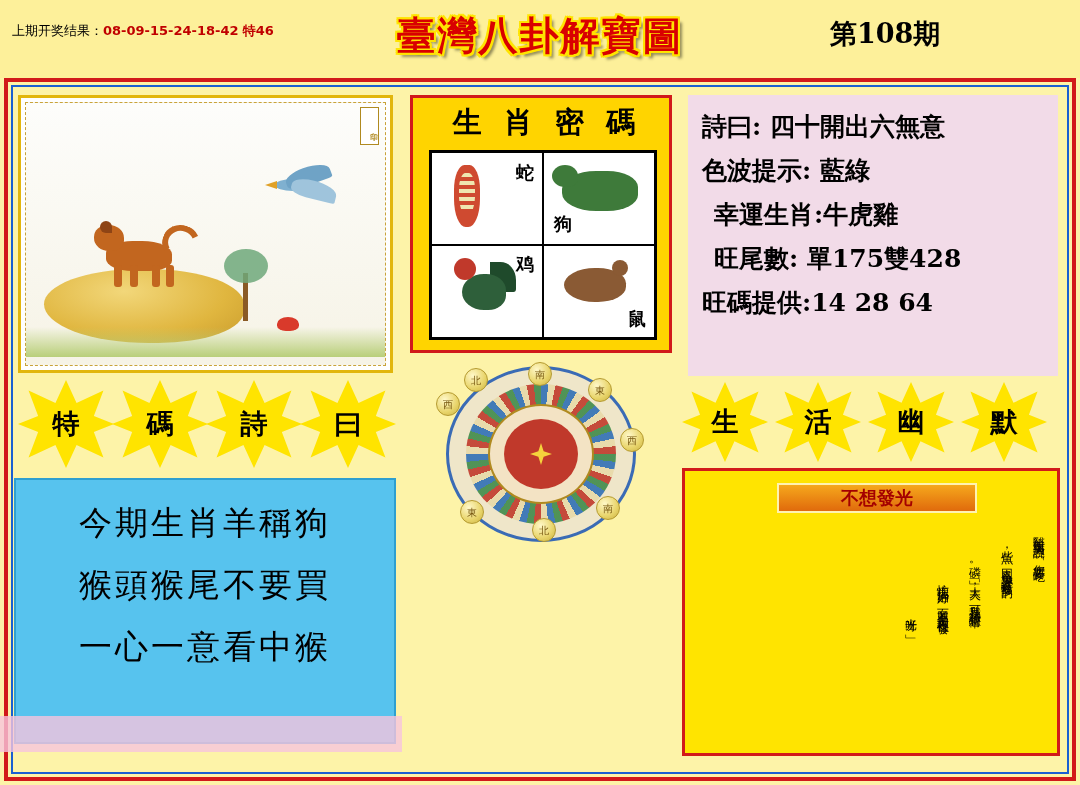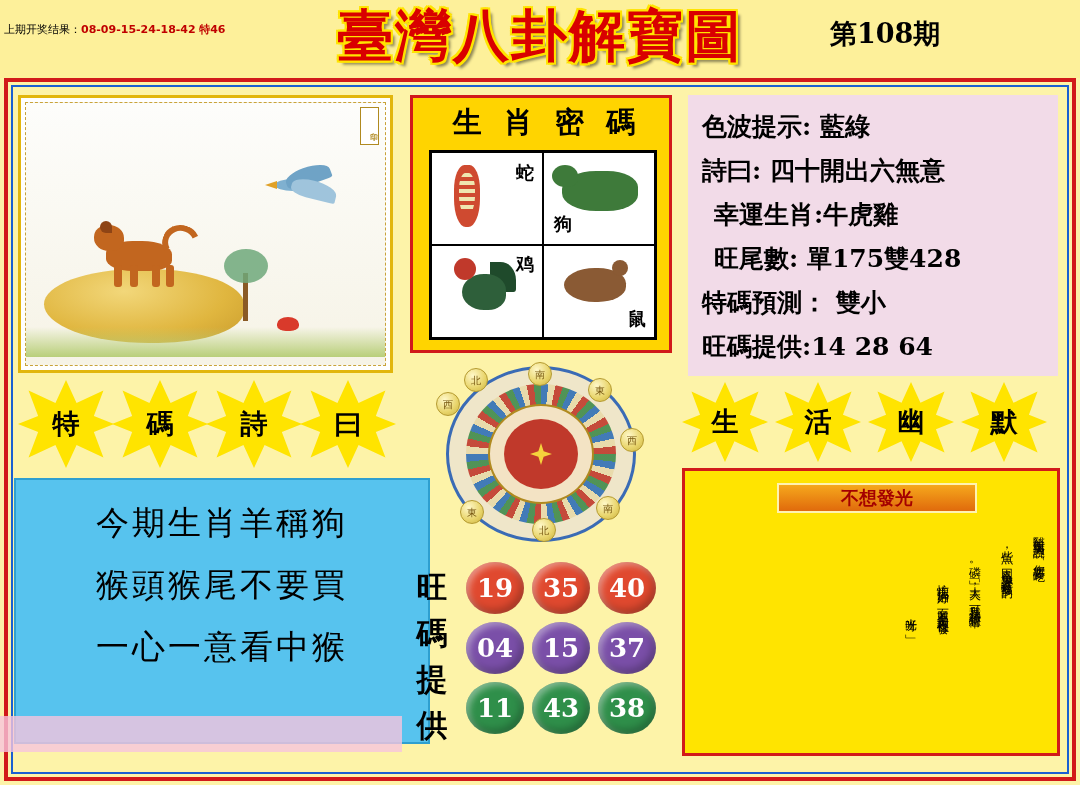--- a/index.html
+++ b/index.html
@@ -23,38 +23,38 @@
   
   .topbar {
     position: absolute;
     left: 0; top: 0;
     width: 1080px;
     height: 78px;
     background: #fdf09a;
   }
   .last-result {
     position: absolute;
-    left: 4px; top: 22px;
+    left: 12px; top: 22px;
     font-family: "DejaVu Sans", sans-serif;
-    font-size: 11px;
+    font-size: 13px;
     color: #000;
     white-space: nowrap;
   }
   .last-result .nums { color: #c00000; font-weight: bold; }
   .title-banner {
     position: absolute;
     left: 300px; top: 0px;
     width: 480px;
     height: 74px;
     text-align: center;
   }
   .title-banner .zh {
     font-family: "DejaVu Serif", serif;
     font-weight: bold;
-    font-size: 56px;
+    font-size: 39px;
     line-height: 70px;
     letter-spacing: 2px;
     color: #d90000;
     text-shadow:
       2px 0 0 #ffe400, -2px 0 0 #ffe400, 0 2px 0 #ffe400, 0 -2px 0 #ffe400,
       2px 2px 0 #ffe400, -2px 2px 0 #ffe400, 2px -2px 0 #ffe400, -2px -2px 0 #ffe400,
       4px 4px 3px rgba(0,0,0,.45);
     white-space: nowrap;
   }
   .issue {
@@ -369,21 +369,21 @@
     font-family: "DejaVu Serif", serif;
     font-weight: bold;
     font-size: 27px;
     color: #000;
   }
   .star.small { width: 86px; height: 80px; }
   
   .blue-box {
     position: absolute;
     left: 14px; top: 478px;
-    width: 416px;
+    width: 382px;
     height: 266px;
     background: #57c3ee;
     border: 2px solid #2e9fd0;
     box-sizing: border-box;
     padding-top: 12px;
   }
   .blue-box .row {
     font-family: "DejaVu Serif", serif;
     font-size: 33px;
     color: #000;
@@ -622,25 +622,24 @@
         <div class="zname">鸡</div>
       </div>
       <div class="zcell zc4">
         <div class="rat"></div>
         <div class="zname">鼠</div>
       </div>
     </div>
   </div>
 
   <div class="poem-panel">
+    <div class="poem-line">詩曰: 四十開出六無意</div>
     <div class="poem-line">色波提示: 藍綠</div>
-    <div class="poem-line">詩曰: 四十開出六無意</div>
     <div class="poem-line indent1">幸運生肖:牛虎雞</div>
     <div class="poem-line indent1">旺尾數: 單175雙428</div>
-    <div class="poem-line">特碼預測： 雙小</div>
     <div class="poem-line">旺碼提供:14 28 64</div>
   </div>
 
   <div class="star" style="left:18px; top:380px;">
       <span>特</span>
     </div>
   <div class="star" style="left:112px; top:380px;">
       <span>碼</span>
     </div>
   <div class="star" style="left:206px; top:380px;">
@@ -679,34 +678,20 @@
     <div class="orb" style="left:0px;  top:26px;">西</div>
     <div class="orb" style="left:28px; top:2px;">北</div>
     <div class="orb" style="left:92px; top:-4px;">南</div>
     <div class="orb" style="left:152px;top:12px;">東</div>
     <div class="orb" style="left:184px;top:62px;">西</div>
     <div class="orb" style="left:160px;top:130px;">南</div>
     <div class="orb" style="left:96px; top:152px;">北</div>
     <div class="orb" style="left:24px; top:134px;">東</div>
   </div>
 
-  <div class="lucky-box">
-    <div class="lucky-label">旺碼提供</div>
-    <div class="balls">
-      <div class="ball red">19</div>
-      <div class="ball red">35</div>
-      <div class="ball red">40</div>
-      <div class="ball purple">04</div>
-      <div class="ball purple">15</div>
-      <div class="ball purple">37</div>
-      <div class="ball green">11</div>
-      <div class="ball green">43</div>
-      <div class="ball green">38</div>
-    </div>
-  </div>
 
   <div class="joke-box">
     <div class="joke-title">不想發光</div>
     <div class="joke-cols">
       <div class="jcol c1">醫生對病人說：「您需要吃</div>
       <div class="jcol c2">些魚，因爲魚身上含有較多的</div>
       <div class="jcol c3">磷。」「大夫，可我是想請您幫</div>
       <div class="jcol c4">忙把病治好，而並不是想夜裡發</div>
       <div class="jcol c5">光呀！」</div>
     </div>

